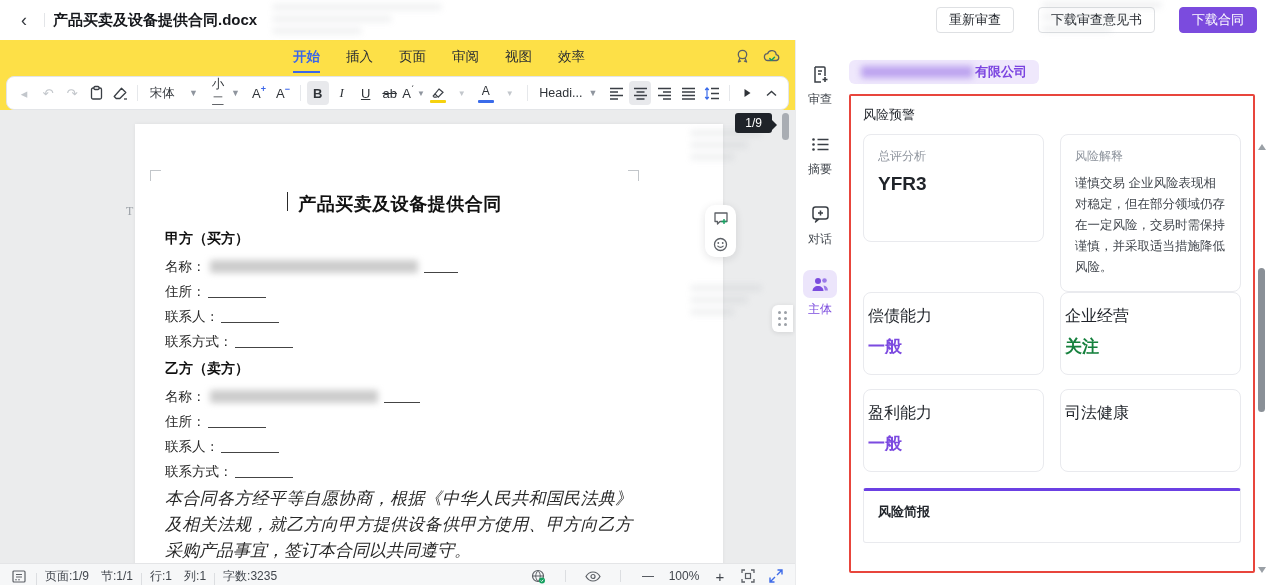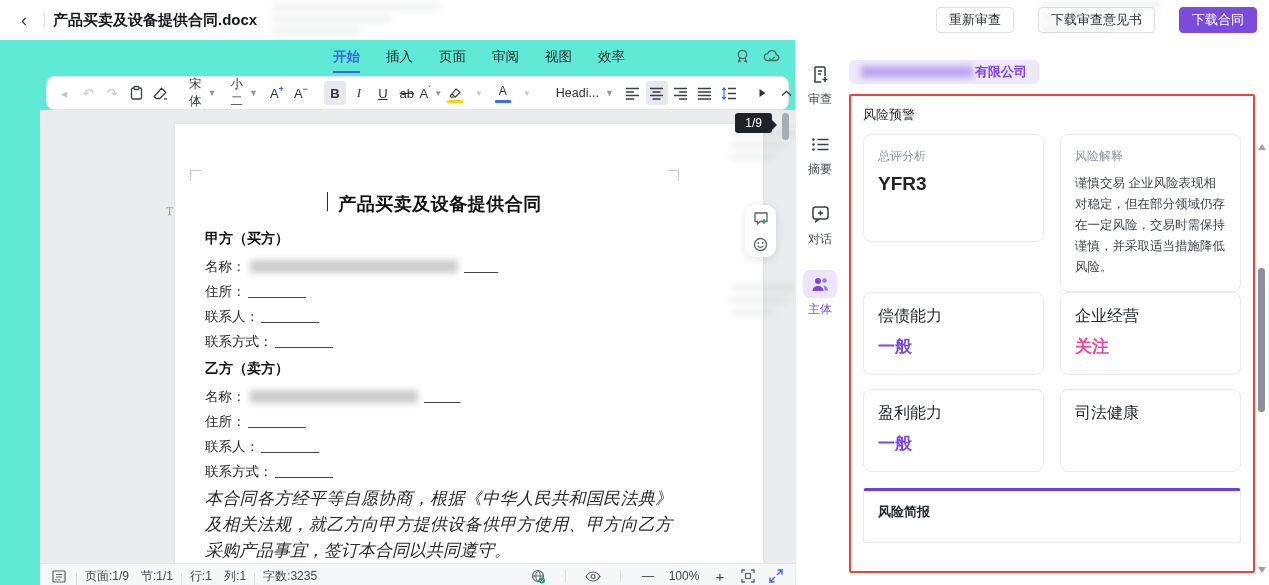--- a/index.html
+++ b/index.html
@@ -13,21 +13,21 @@
   .tb-div { width:1px; height:14px; background:#e3e5e8; margin:0 8px; }
   .doc-title { font-size:15px; font-weight:700; color:#16181c; }
   .topbar-actions { margin-left:auto; display:flex; gap:24px; }
   .btn { height:26px; padding:0 12px; font-size:13px; border-radius:4px; display:flex; align-items:center; cursor:pointer; }
   .btn.outline { background:#fff; border:1px solid #dee0e3; color:#1f2329; }
   .btn.primary { background:#7b4bde; border:1px solid #7b4bde; color:#fff; }
 
   .main { position:relative; flex:1; display:flex; min-height:0; }
 
   
-  .editor { position:relative; width:795px; flex:0 0 795px; display:flex; flex-direction:column; background:#5eead4;padding-left:40px; }
+  .editor { position:relative; width:795px; flex:0 0 795px; display:flex; flex-direction:column; background:#fde047; }
   .tabsrow { position:relative; height:34px; flex:0 0 34px; display:flex; align-items:center; padding-left:293px; gap:26px; }
   .tab { font-size:13.5px; color:#2a2e33; padding:6px 0 5px; cursor:pointer; border-bottom:2px solid transparent; }
   .tab.active { color:#3b66e9; border-bottom-color:#3b66e9; font-weight:600; }
   .tabsrow-icons { position:absolute; right:14px; top:7px; display:flex; gap:12px; align-items:center; }
 
   .toolbar { flex:0 0 34px; margin:2px 6px 0 6px; border:1px solid #e3e5e8; border-radius:8px; display:flex; align-items:center; padding:0 6px; gap:2px; background:#fff; }
   .ti { min-width:22px; height:24px; display:flex; align-items:center; justify-content:center; border-radius:4px; font-size:13px; color:#2f3338; cursor:pointer; }
   .ti.dim { color:#c3c7cc; }
   .ti.on { background:#e8e9ec; }
   .tdiv { width:1px; height:16px; background:#e6e8eb; margin:0 4px; }
@@ -87,21 +87,21 @@
   .risk-box { border:2px solid #e8453c; border-radius:2px; height:479px; padding:8px 12px 0 12px; overflow:hidden; }
   .sec-title { font-size:13px; color:#1f2329; margin:2px 0 10px; }
   .cards2 { display:grid; grid-template-columns:1fr 1fr; gap:16px; align-items:start; }
   .card { border:1px solid #e9eaee; border-radius:8px; background:#fff; padding:13px 14px; }
   .card .lbl { font-size:12px; color:#8f959e; margin-bottom:8px; }
   .card .big { font-size:19px; font-weight:600; color:#1f2329; }
   .card.tall { min-height:108px; }
   .card .txt { font-size:12.5px; color:#41464d; line-height:21px; }
   .dims-title { margin-top:16px; }
   .dimgrid { display:grid; grid-template-columns:1fr 1fr; gap:14px 16px; }
-  .dimcard { border:1px solid #e9eaee; border-radius:8px; padding:13px 14px 16px; }
+  .dimcard { border:1px solid #e9eaee; border-radius:8px; padding:13px 4px 16px; }
   .dimcard .val { font-size:17px; font-weight:700; margin-top:8px; }
   .brief { margin-top:16px; border:1px solid #e9eaee; border-top:3px solid #6b40e3; border-radius:3px; padding:12px 14px; }
   .brief h4 { font-size:13px; font-weight:700; color:#1f2329; margin-bottom:9px; }
 
   .pscroll { position:absolute; right:2px; top:60px; bottom:8px; width:10px; }
   .arr-up, .arr-dn { position:absolute; left:1px; width:0; height:0; border-left:4px solid transparent; border-right:4px solid transparent; cursor:pointer; }
   .arr-up { top:44px; border-bottom:6px solid #9aa0a6; }
   .arr-dn { bottom:4px; border-top:6px solid #9aa0a6; }
   .pthumb { position:absolute; left:1px; top:168px; width:7px; height:144px; border-radius:4px; background:#8a9097; cursor:pointer; }
 
@@ -470,21 +470,21 @@
             </div>
           </div>
 
           <div class="dimgrid">
             <div class="dimcard">
               <div class="lbl">偿债能力</div>
               <div class="val" style="color: rgb(124, 74, 224);">一般</div>
             </div>
             <div class="dimcard">
               <div class="lbl">企业经营</div>
-              <div class="val" style="color: #ec4899;">关注</div>
+              <div class="val" style="color: #15803d;">关注</div>
             </div>
             <div class="dimcard">
               <div class="lbl">盈利能力</div>
               <div class="val" style="color: rgb(124, 74, 224);">一般</div>
             </div>
             <div class="dimcard">
               <div class="lbl">司法健康</div>
             </div>
           </div>
 

